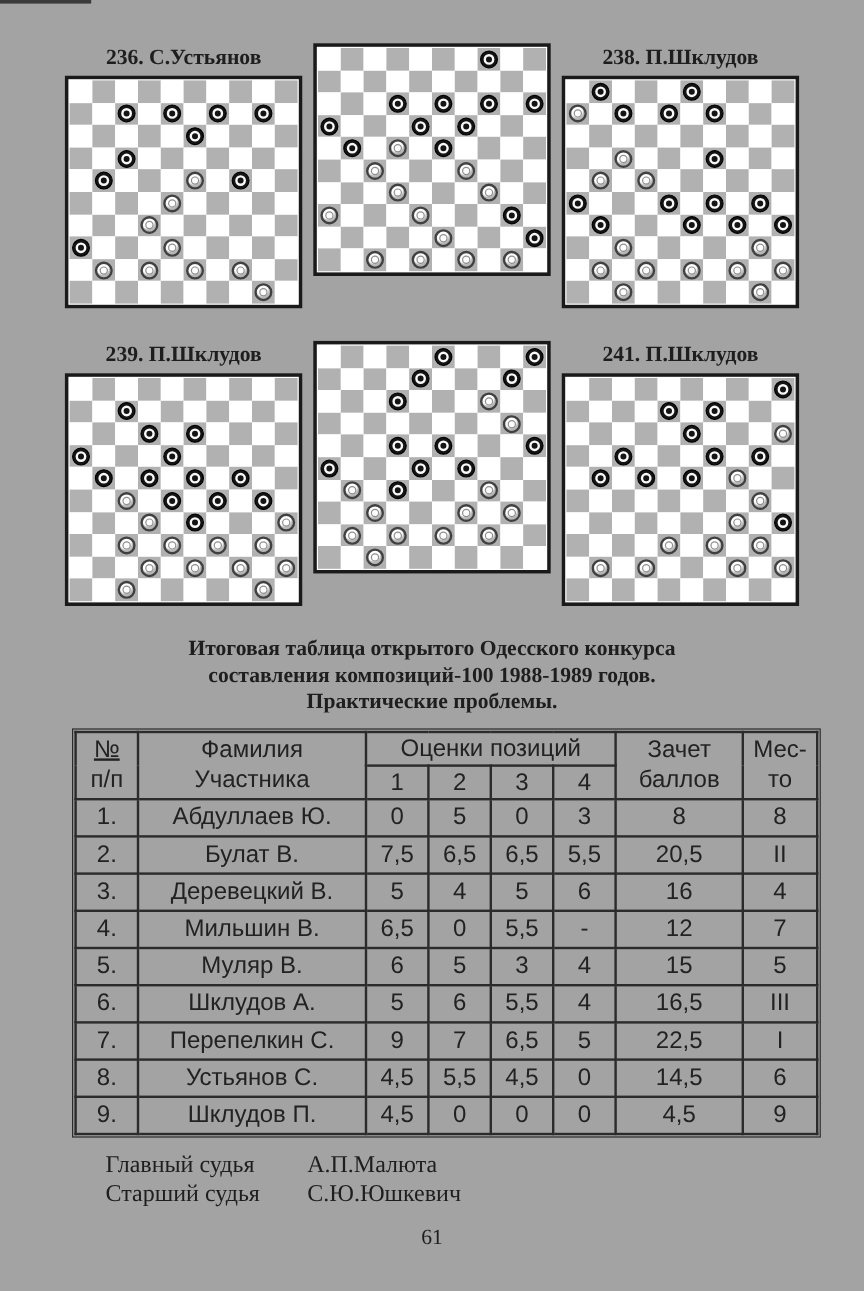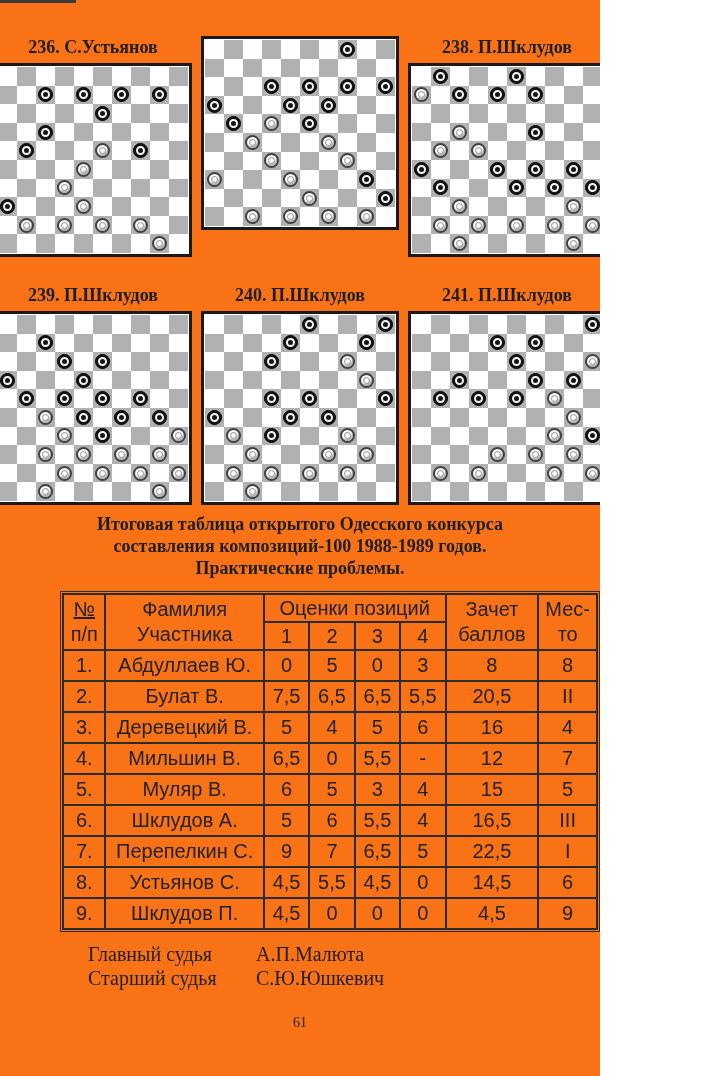--- a/index.html
+++ b/index.html
@@ -1,19 +1,19 @@
 <!DOCTYPE html>
 <html><head>
 <meta charset="utf-8">
 <style>
   html,body{margin:0;padding:0;background:#ffffff;}
   .page{
     position:relative;
-    width:600px;height:1076px;
-    background:#f97316;
+    width:720px;height:1076px;
+    background:#a3a3a3;
     font-family:"Liberation Serif", serif;
     color:#1e1e1e;
     overflow:hidden;
   }
   .scan-artifact{
     position:absolute;top:0;left:0;width:76px;height:3px;background:#3a3a3a;
   }
   
   .diagrams{margin-top:36px;}
   .diagram-row{display:flex;justify-content:center;gap:9px;}
@@ -43,21 +43,21 @@
   }
   .piece.black{background:#141414;border:1px solid #000;}
   .piece.black::after{border:2px solid #f8f8f8;}
   .piece.white{
     background:#fdfdfd;border:2px solid #404040;
     box-shadow:inset -1px -2px 1px rgba(90,90,90,.45);
   }
   .piece.white::after{border:1px solid #8f8f8f;}
   
   .contest-title{
-    margin-top:8px;text-align:center;font-weight:bold;
+    margin-top:24px;text-align:center;font-weight:bold;
     font-size:18px;line-height:22px;
   }
   
   .table-wrap{
     margin:12px 0 0 60px;
     display:inline-block;
     border:1px solid #2b2b2b;
     padding:1px;
   }
   table.results{
@@ -78,21 +78,21 @@
   .c-score{width:42px;}
   .c-total{width:96px;}
   .c-place{width:52px;}
   .hdr-2line{line-height:25px;}
   .u{text-decoration:underline;}
   
   .judges{margin:6px 0 0 88px;font-size:20px;line-height:24px;}
   .judge-row{display:flex;}
   .judge-label{width:168px;}
   
-  .page-number{margin-top:25px;text-align:center;font-size:14px;}
+  .page-number{margin-top:14px;text-align:center;font-size:18px;}
 </style>
 </head>
 <body>
 
 <div class="page">
 
   <div class="scan-artifact"></div>
 
   <div class="diagrams">
       <div class="diagram-row">
@@ -701,21 +701,20 @@
             <div class="cell light"></div>
             <div class="cell dark"></div>
             <div class="cell light"></div>
             <div class="cell dark">
               <div class="piece white"></div>
             </div>
             <div class="cell light"></div>
           </div>
         </div>
         <div class="diagram">
-          <div class="diagram-caption">240. П.Шклудов</div>
           <div class="board">
             <div class="cell light"></div>
             <div class="cell dark"></div>
             <div class="cell light"></div>
             <div class="cell dark"></div>
             <div class="cell light"></div>
             <div class="cell dark">
               <div class="piece black"></div>
             </div>
             <div class="cell light"></div>

